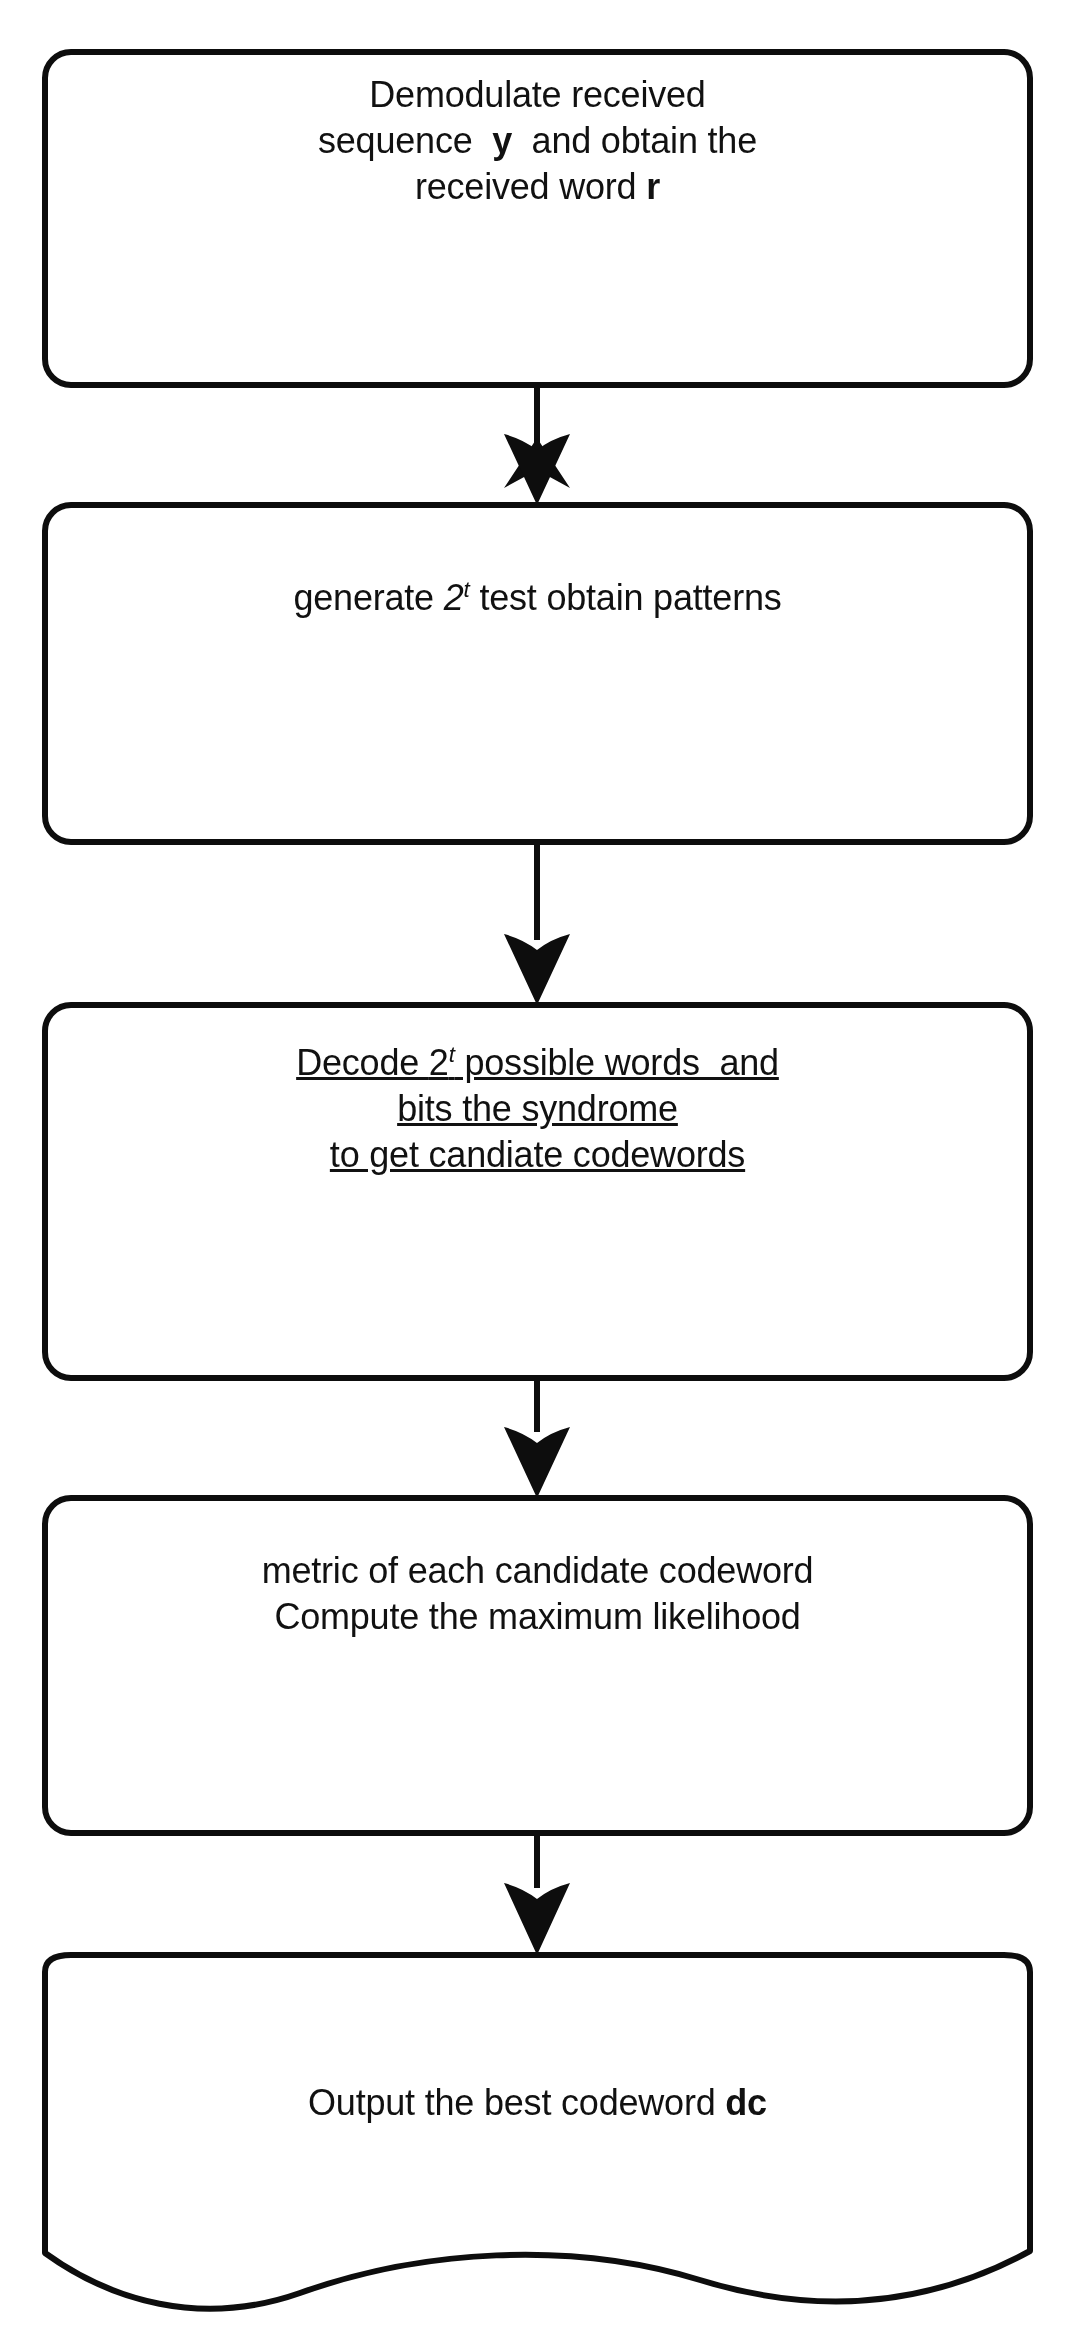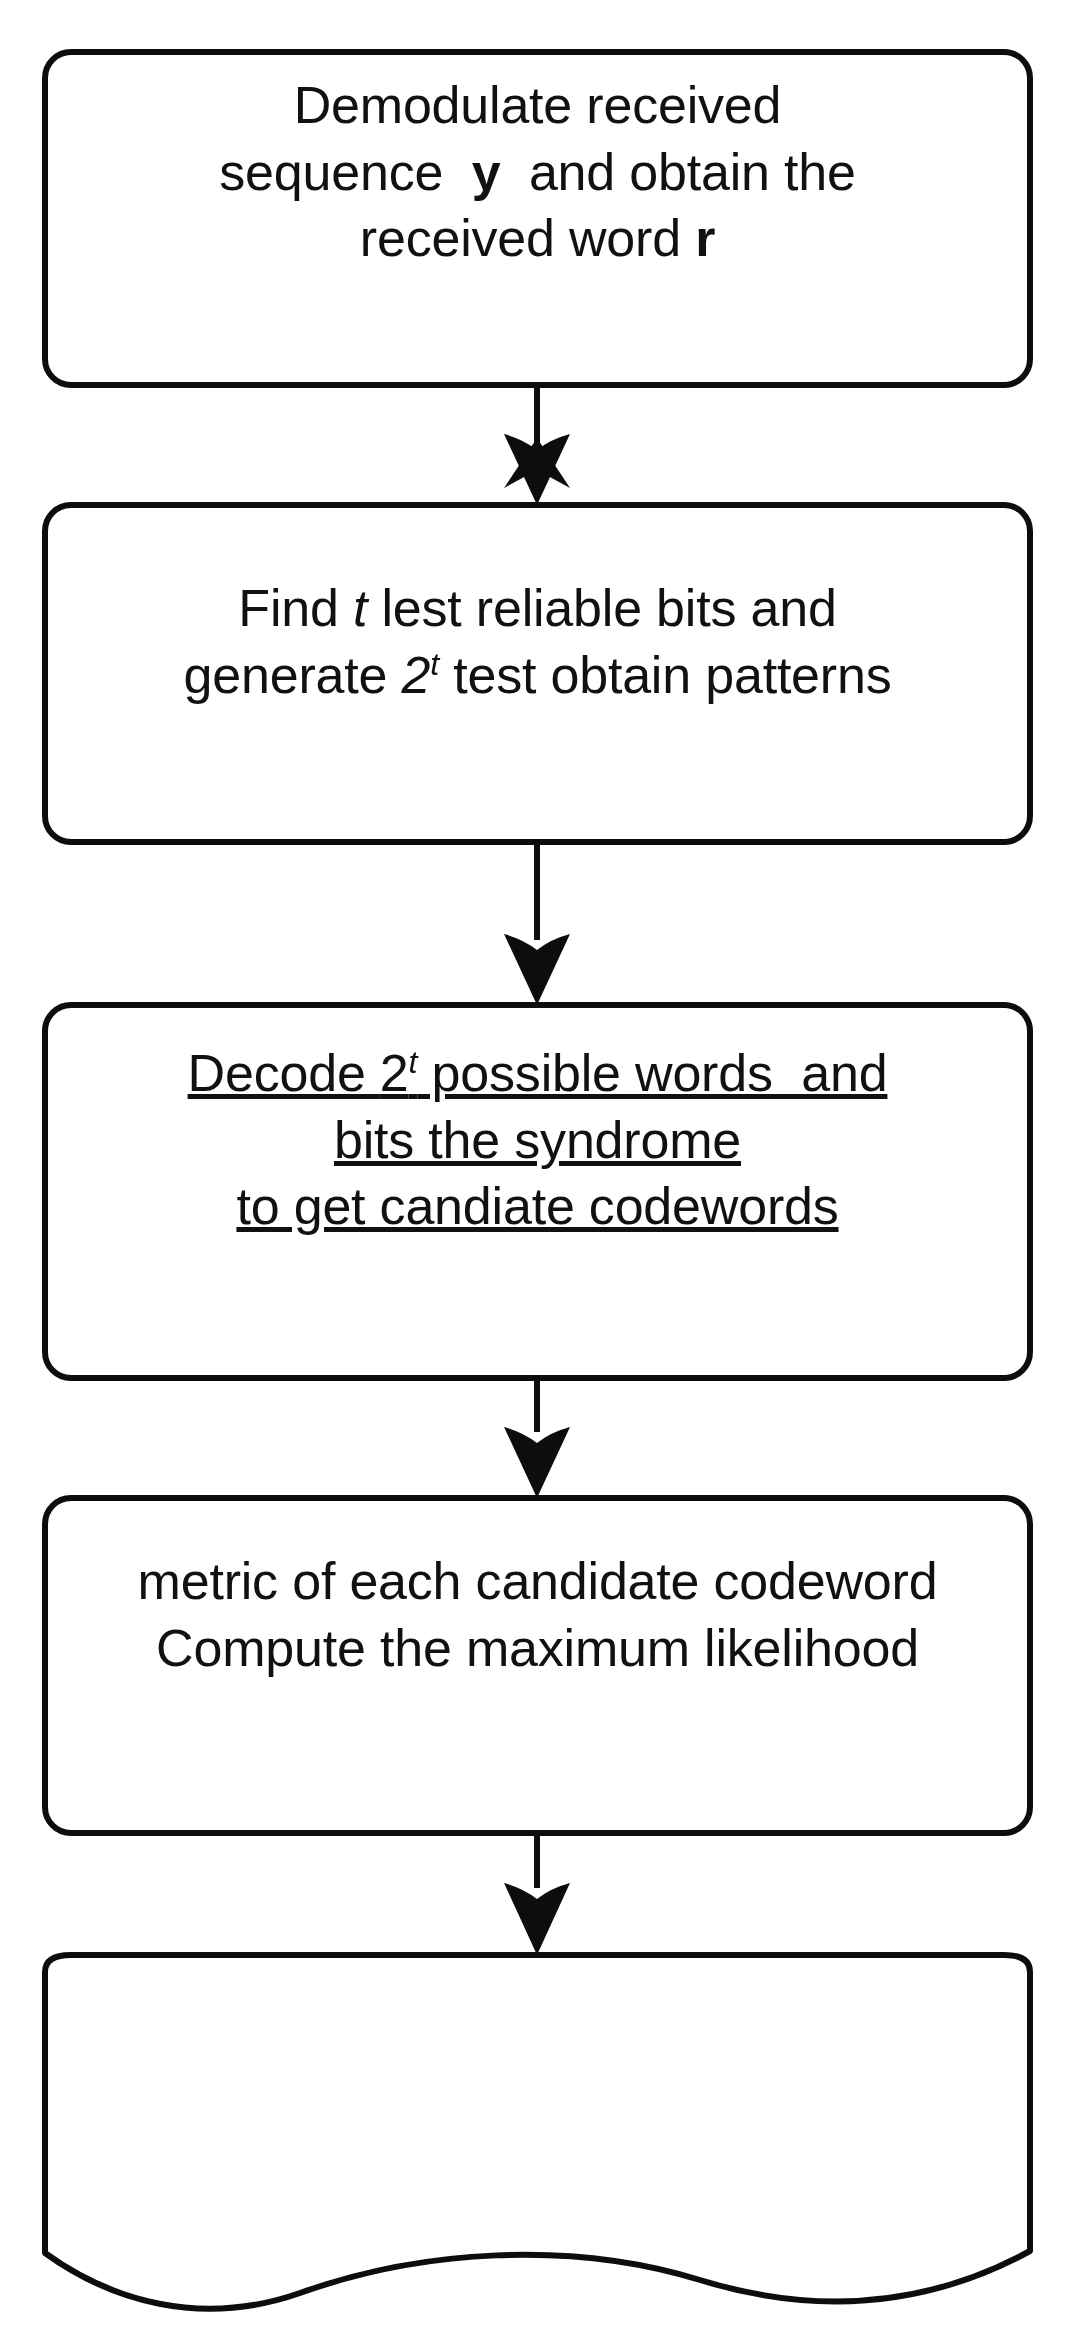--- a/index.html
+++ b/index.html
@@ -31,21 +31,21 @@
     width: 1070px;
     height: 2330px;
   }
 
   
   .node-text {
     position: absolute;
     text-align: center;
     color: #111111;
     font-family: "Liberation Sans", sans-serif;
-    font-size: 52px;
+    font-size: 36px;
     line-height: 1.28;
     letter-spacing: -0.2px;
     white-space: pre-wrap;
     display: flex;
     flex-direction: column;
     justify-content: center;
     align-items: center;
   }
   .node-text .ln {
     display: block;
@@ -121,29 +121,31 @@
              Q 45 1955 71 1955 Z" fill="#ffffff" stroke="#0d0d0d" stroke-width="6" stroke-linejoin="round"></path>
   </svg>
 
   <div class="node-text" id="text-node-1">
     <span class="ln">Demodulate received</span>
     <span class="ln"><span>sequence  </span><span class="bold-var">y</span><span>  and obtain the</span></span>
     <span class="ln"><span>received word </span><span class="bold-var">r</span></span>
   </div>
 
   <div class="node-text" id="text-node-2">
-    <span class="ln"><span>Find </span><span class="italic-var">t</span><span> lest reliable bits and</span></span>
     <span class="ln"><span>generate </span><span class="pow"><span class="italic-var">2</span><sup>t</sup></span><span> test obtain patterns</span></span>
   </div>
 
   <div class="node-text" id="text-node-3">
     <span class="ln"><span>Decode </span><span class="pow"><span>2</span><sup>t</sup></span><span> possible words  and</span></span>
     <span class="ln">bits the syndrome</span>
     <span class="ln">to get candiate codewords</span>
   </div>
 
   <div class="node-text" id="text-node-4">
     <span class="ln">metric of each candidate codeword</span>
     <span class="ln">Compute the maximum likelihood</span>
   </div>
 
+  <div class="node-text" id="text-node-5">
+    <span class="ln"><span>Output the best codeword </span><span class="bold-var">dc</span></span>
+  </div>
 
 </div>
 
 </body></html>

